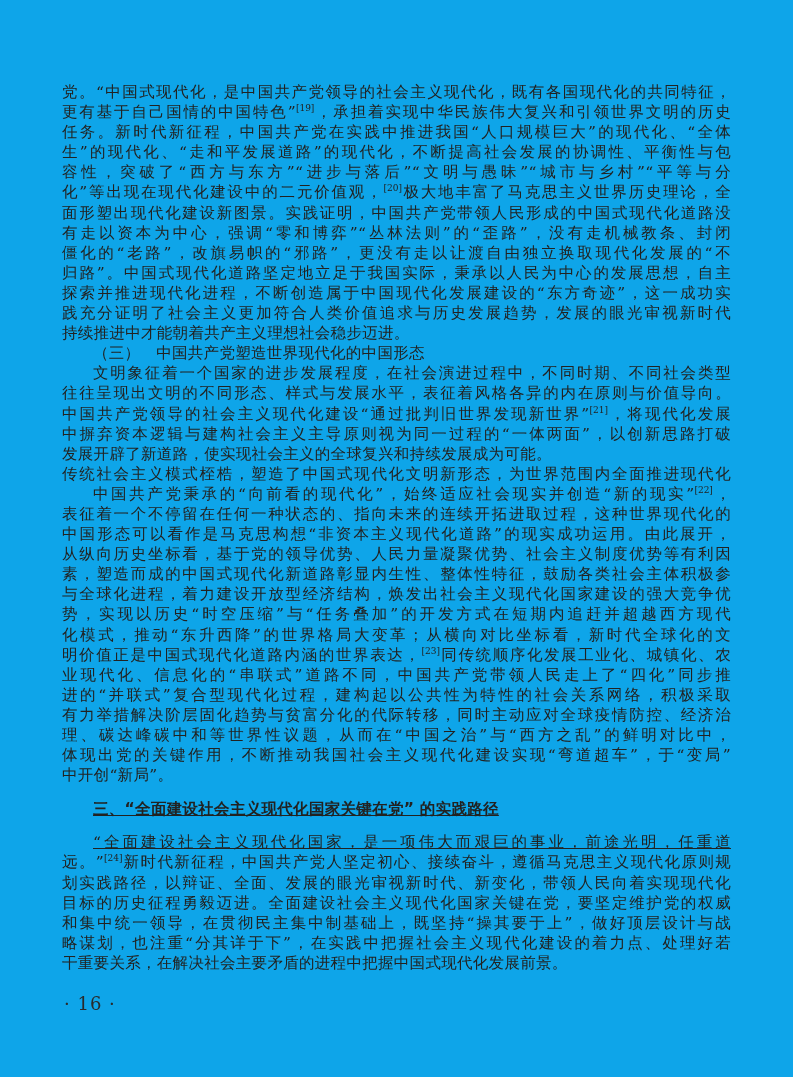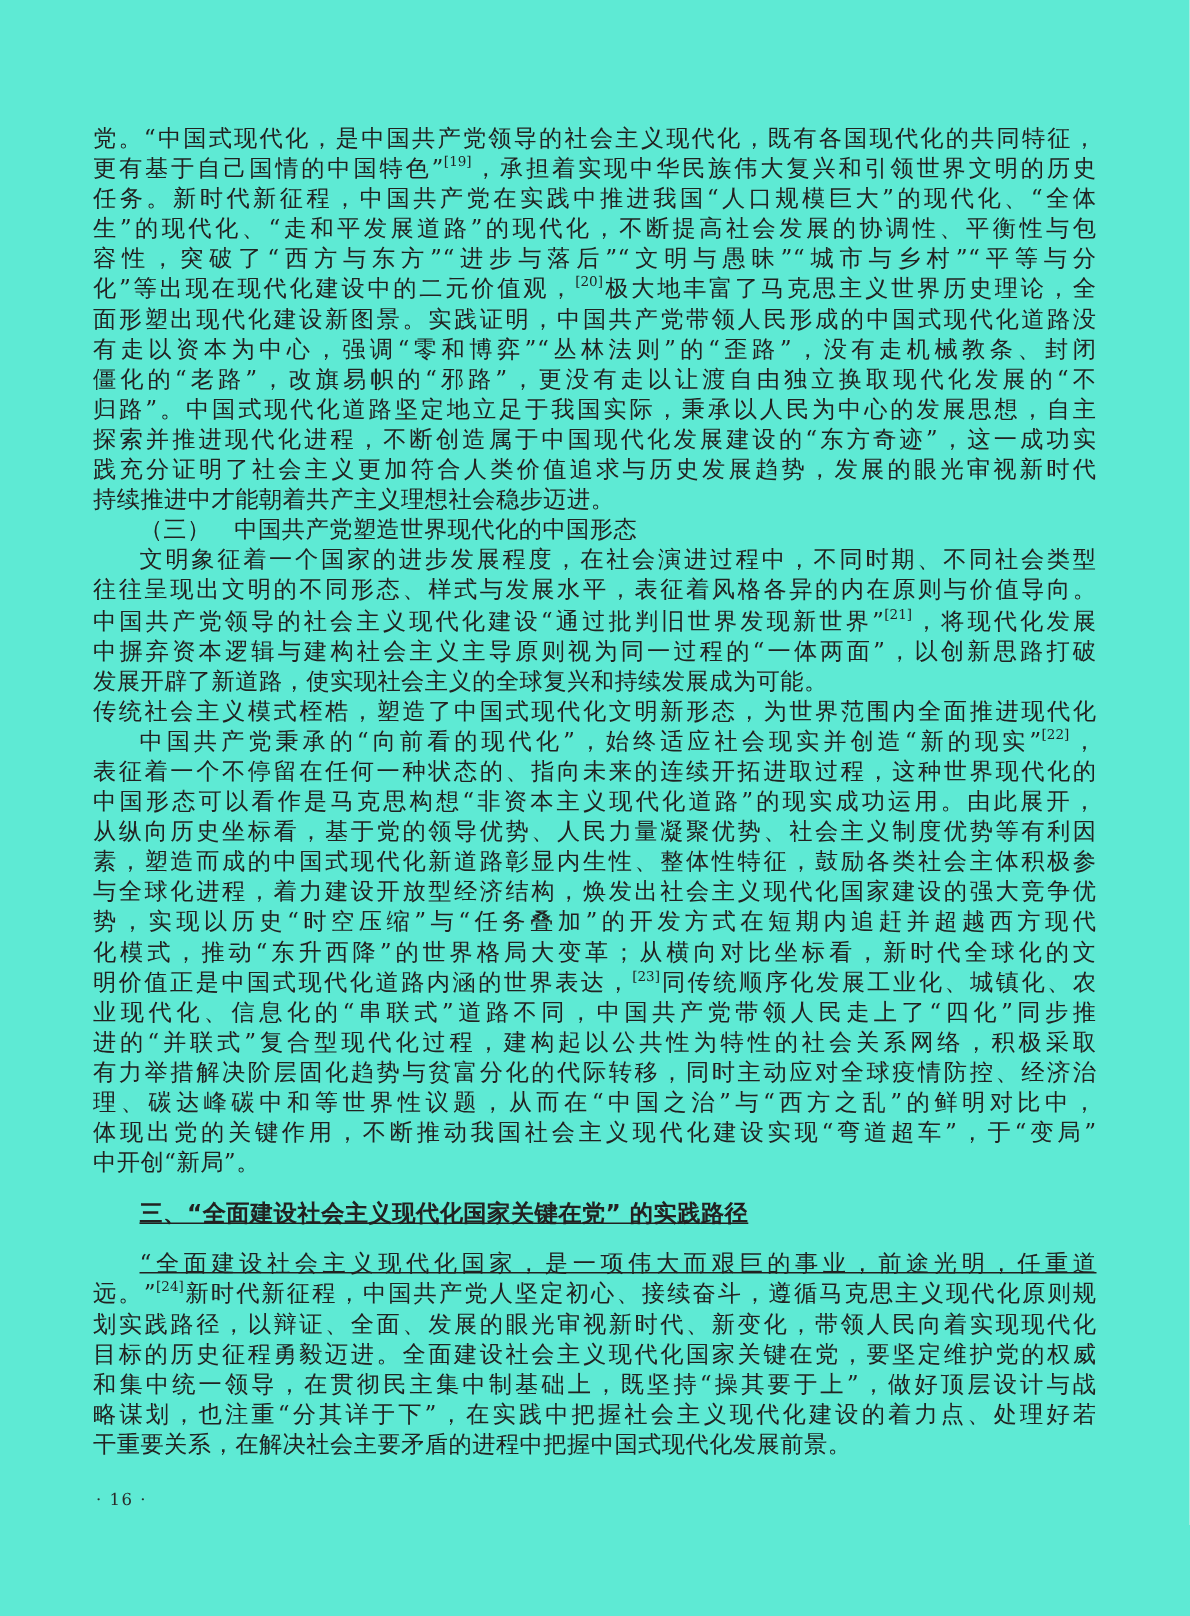--- a/index.html
+++ b/index.html
@@ -4,21 +4,21 @@
 <style>
   html, body {
     margin: 0;
     padding: 0;
     background: #e8e8e8;
   }
   .page {
     position: relative;
     width: 793px;
     height: 1077px;
-    background: #5eead4;
+    background: #0ea5e9;
     margin: 0 auto;
     overflow: hidden;
     color: #222221;
     font-family: "DejaVu Serif", "Liberation Serif", serif;
   }
   .text-block {
     position: absolute;
     top: 82px;
     left: 62px;
     width: 669px;
@@ -51,21 +51,21 @@
   }
   .block.section-heading {
     margin-top: 14px;
     margin-bottom: 13px;
     text-decoration: underline;
   }
   .page-number {
     position: absolute;
     top: 993px;
     left: 64px;
-    font-size: 11px;
+    font-size: 18px;
     letter-spacing: 1px;
     color: #2a2a2a;
   }
 </style>
 </head>
 <body>
 
 <div class="page">
   <main class="text-block">
       <div class="block paragraph">

